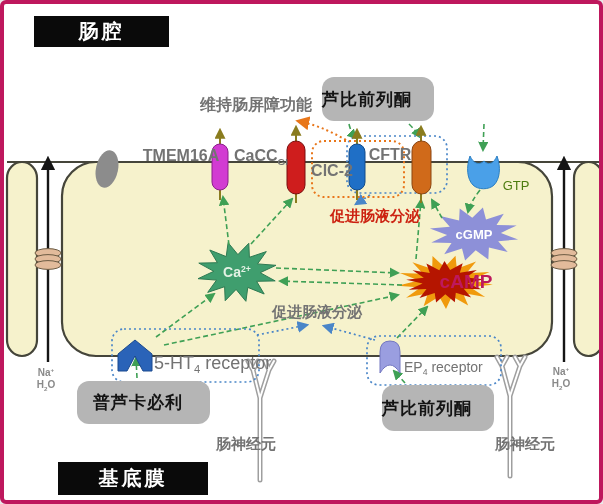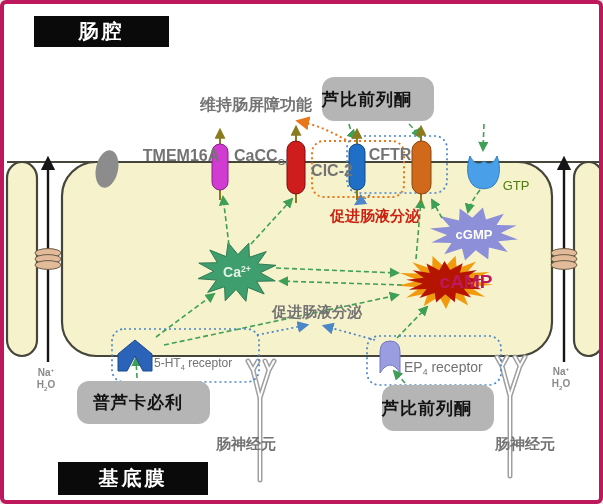--- a/index.html
+++ b/index.html
@@ -176,21 +176,21 @@
   <div class="lbl chan" style="left:328px;top:152px;margin-top:15px;">
     <span>ClC-2</span>
   </div>
   <div class="lbl chan" style="left:386px;top:151px;">
     <span>CFTR</span>
   </div>
 
   <div class="lbl" style="left:512px;top:181px;font-size:13px;font-weight:normal;color:#4d7c0f;">
     <span>GTP</span>
   </div>
-  <div class="lbl left-anchor" style="left:150px;top:360px;font-size:12px;">
+  <div class="lbl left-anchor" style="left:150px;top:360px;font-size:18px;">
     <span>5-HT</span><sub>4</sub><span> receptor</span>
   </div>
   <div class="lbl left-anchor" style="left:400px;top:364px;font-size:14px;">
     <span>EP</span><sub>4</sub><span> receptor</span>
   </div>
 
   <div class="lbl star-text" style="left:233px;top:268px;font-size:14px;color:#e3f2e4;">
     <span>Ca</span><sup>2+</sup>
   </div>
   <div class="lbl star-text" style="left:470px;top:230px;font-size:13px;color:#ffffff;">

